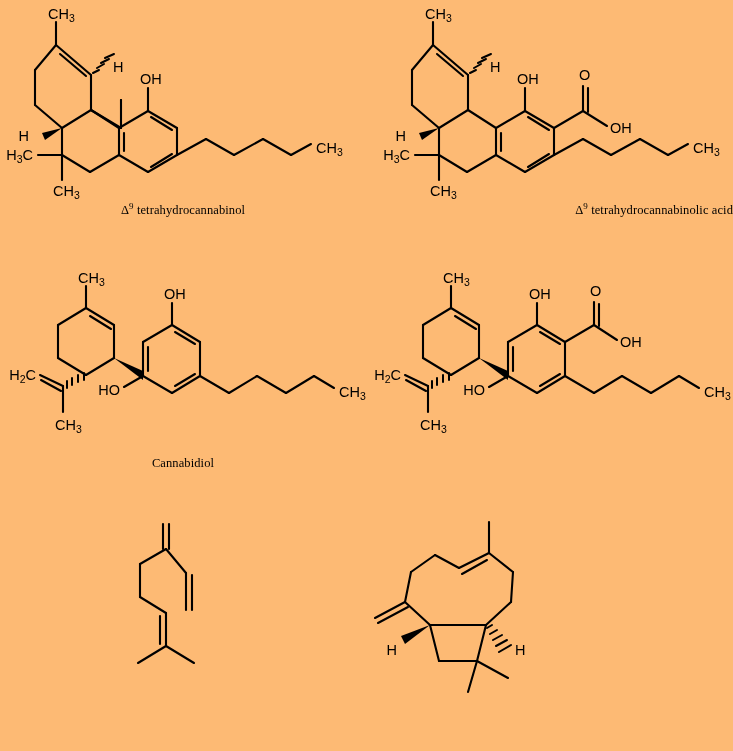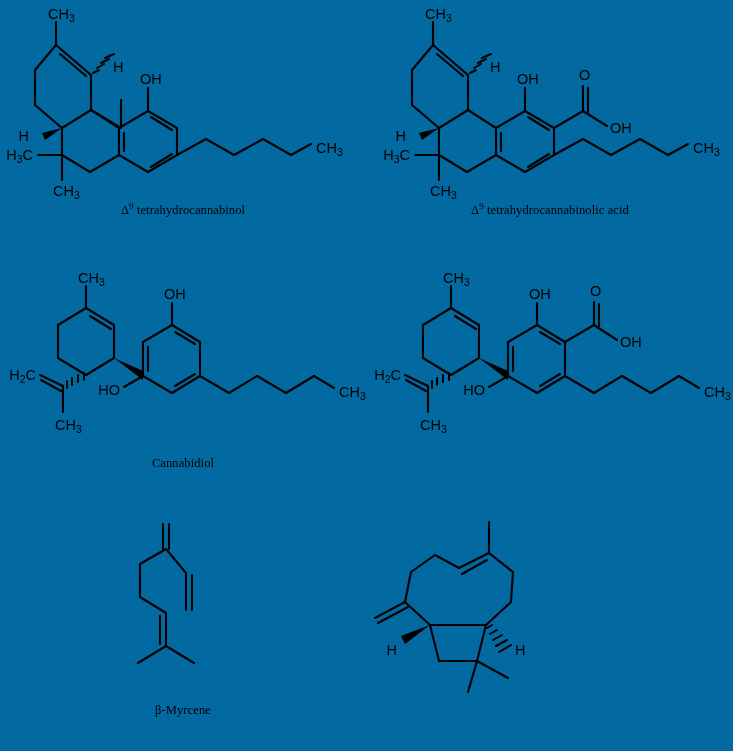--- a/index.html
+++ b/index.html
@@ -3,21 +3,21 @@
 <meta charset="utf-8">
 <title>Cannabis Compounds</title>
 <style>
   html,body{margin:0;padding:0;background:#ffffff;}
   body{
     width:733px;height:751px;
     font-family:"Liberation Serif","DejaVu Serif",serif;
     color:#000;
     overflow:hidden;
   }
-  #sheet{position:relative;width:733px;height:751px;background:#0369a1;}
+  #sheet{position:relative;width:733px;height:751px;background:#fdba74;}
   .panel{position:absolute;}
   .struct-svg{display:block;}
   .caption{
     position:absolute;
     width:100%;
     text-align:center;
     font-family:"Liberation Serif","DejaVu Serif",serif;
     font-weight:normal;
     font-size:12.5px;
     line-height:15px;
@@ -158,21 +158,21 @@
       <text class="atom" x="58" y="19" text-anchor="start">CH<tspan class="sub" dy="3">3</tspan></text>
       <text class="atom" x="150" y="84" text-anchor="start">OH</text>
       <text class="atom" x="123" y="72" text-anchor="start">H</text>
       <text class="atom" x="39" y="141" text-anchor="end">H</text>
       <text class="atom" x="43" y="160" text-anchor="end">H<tspan class="sub" dy="3">3</tspan><tspan class="atom" dy="-3">C</tspan></text>
       <text class="atom" x="63" y="196" text-anchor="start">CH<tspan class="sub" dy="3">3</tspan></text>
       <text class="atom" x="212" y="80" text-anchor="start">O</text>
       <text class="atom" x="243" y="133" text-anchor="start">OH</text>
       <text class="atom" x="326" y="153" text-anchor="start">CH<tspan class="sub" dy="3">3</tspan></text>
     </svg>
-    <div class="caption" style="top:203px;">
+    <div class="caption" style="top:203px;text-align:right;">
       <span><span>Δ</span><span class="sup">9</span> <span>tetrahydrocannabinolic acid</span></span>
     </div>
   </div>
 
   <div class="panel" style="left:0px;top:258px;width:366px;height:240px;">
     <svg class="struct-svg" width="366" height="195" viewBox="0 0 366 195">
       <g stroke="#000" stroke-width="2.1" fill="none" stroke-linecap="round">
 
         <line x1="86" y1="50" x2="58" y2="67"></line>
         <line x1="58" y1="67" x2="58" y2="100"></line>
@@ -306,23 +306,20 @@
         <line x1="186" y1="63" x2="186" y2="100"></line>
         <line x1="192" y1="65" x2="192" y2="100"></line>
 
         <line x1="166" y1="103" x2="166" y2="136"></line>
         <line x1="160" y1="106" x2="160" y2="134"></line>
 
         <line x1="166" y1="136" x2="138" y2="153"></line>
         <line x1="166" y1="136" x2="194" y2="153"></line>
       </g>
     </svg>
-    <div class="caption" style="top:193px;">
-      <span>β-Myrcene</span>
-    </div>
   </div>
 
   <div class="panel" style="left:367px;top:510px;width:366px;height:241px;">
     <svg class="struct-svg" width="366" height="190" viewBox="0 0 366 190">
       <g stroke="#000" stroke-width="2.1" fill="none" stroke-linecap="round">
 
         <line x1="68" y1="45" x2="44" y2="62"></line>
         <line x1="44" y1="62" x2="38" y2="92"></line>
         <line x1="38" y1="92" x2="63" y2="115"></line>
         <line x1="63" y1="115" x2="119" y2="115"></line>

